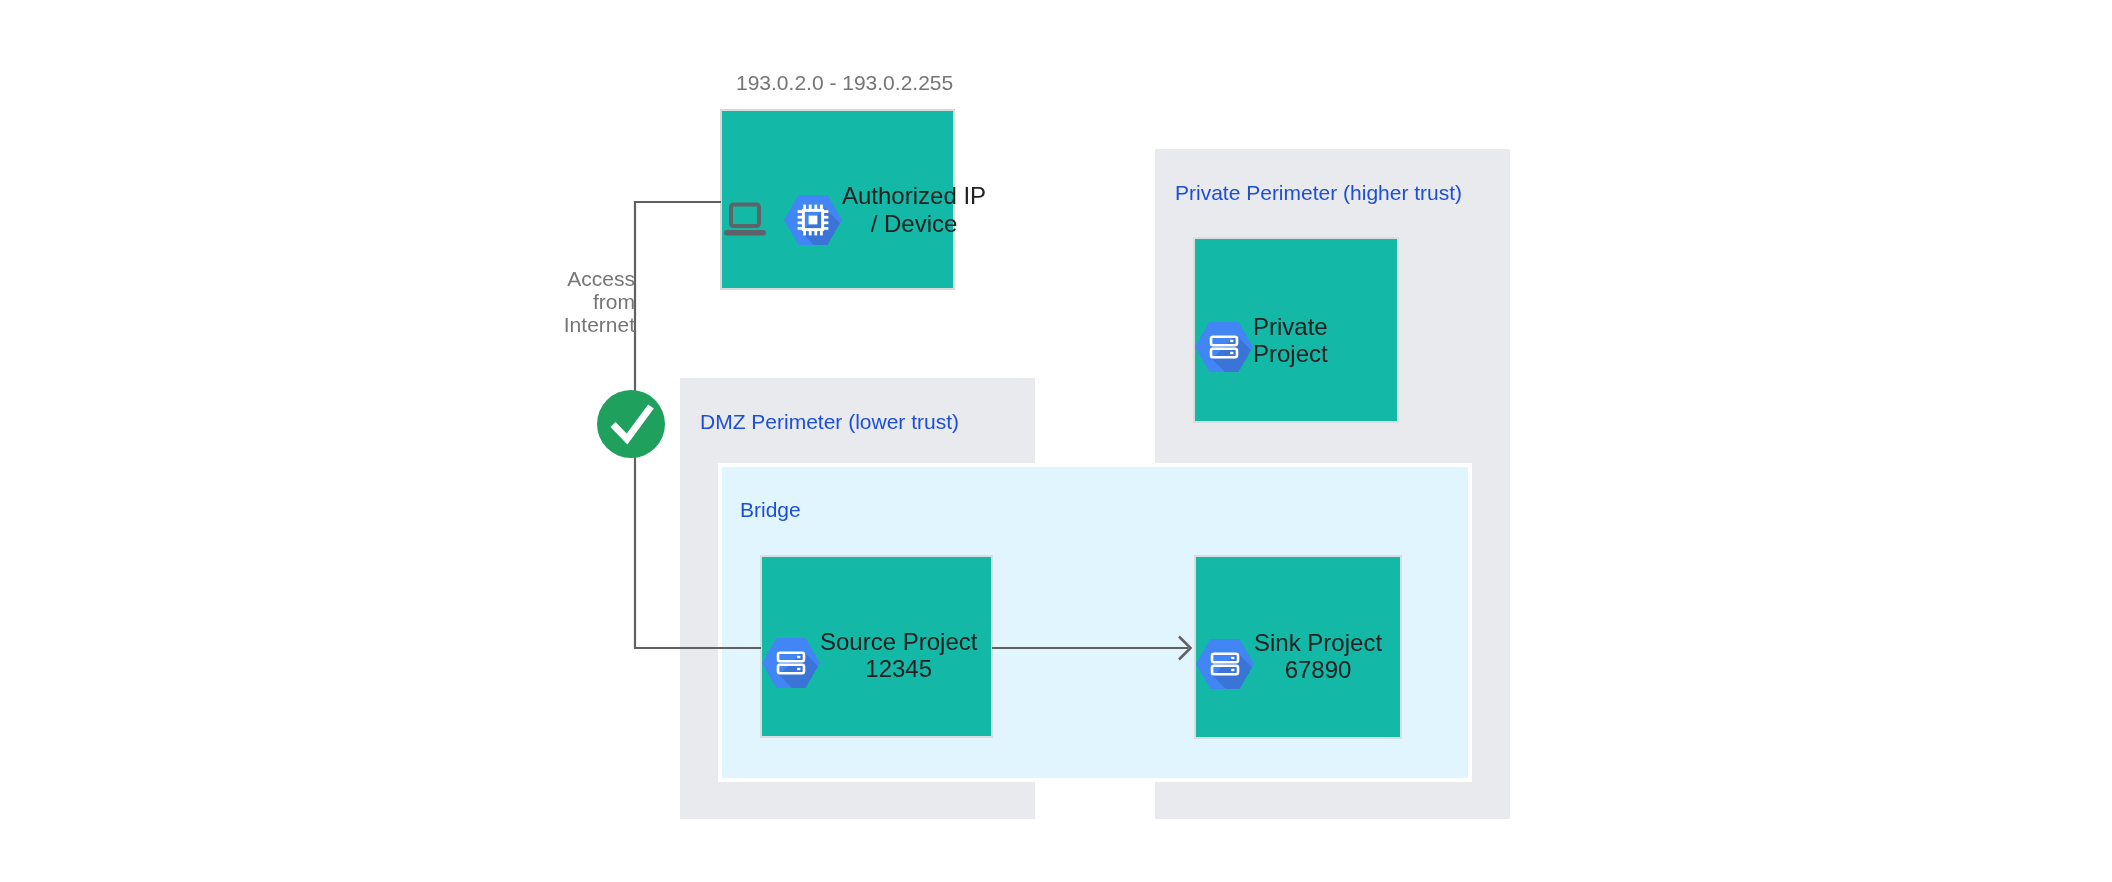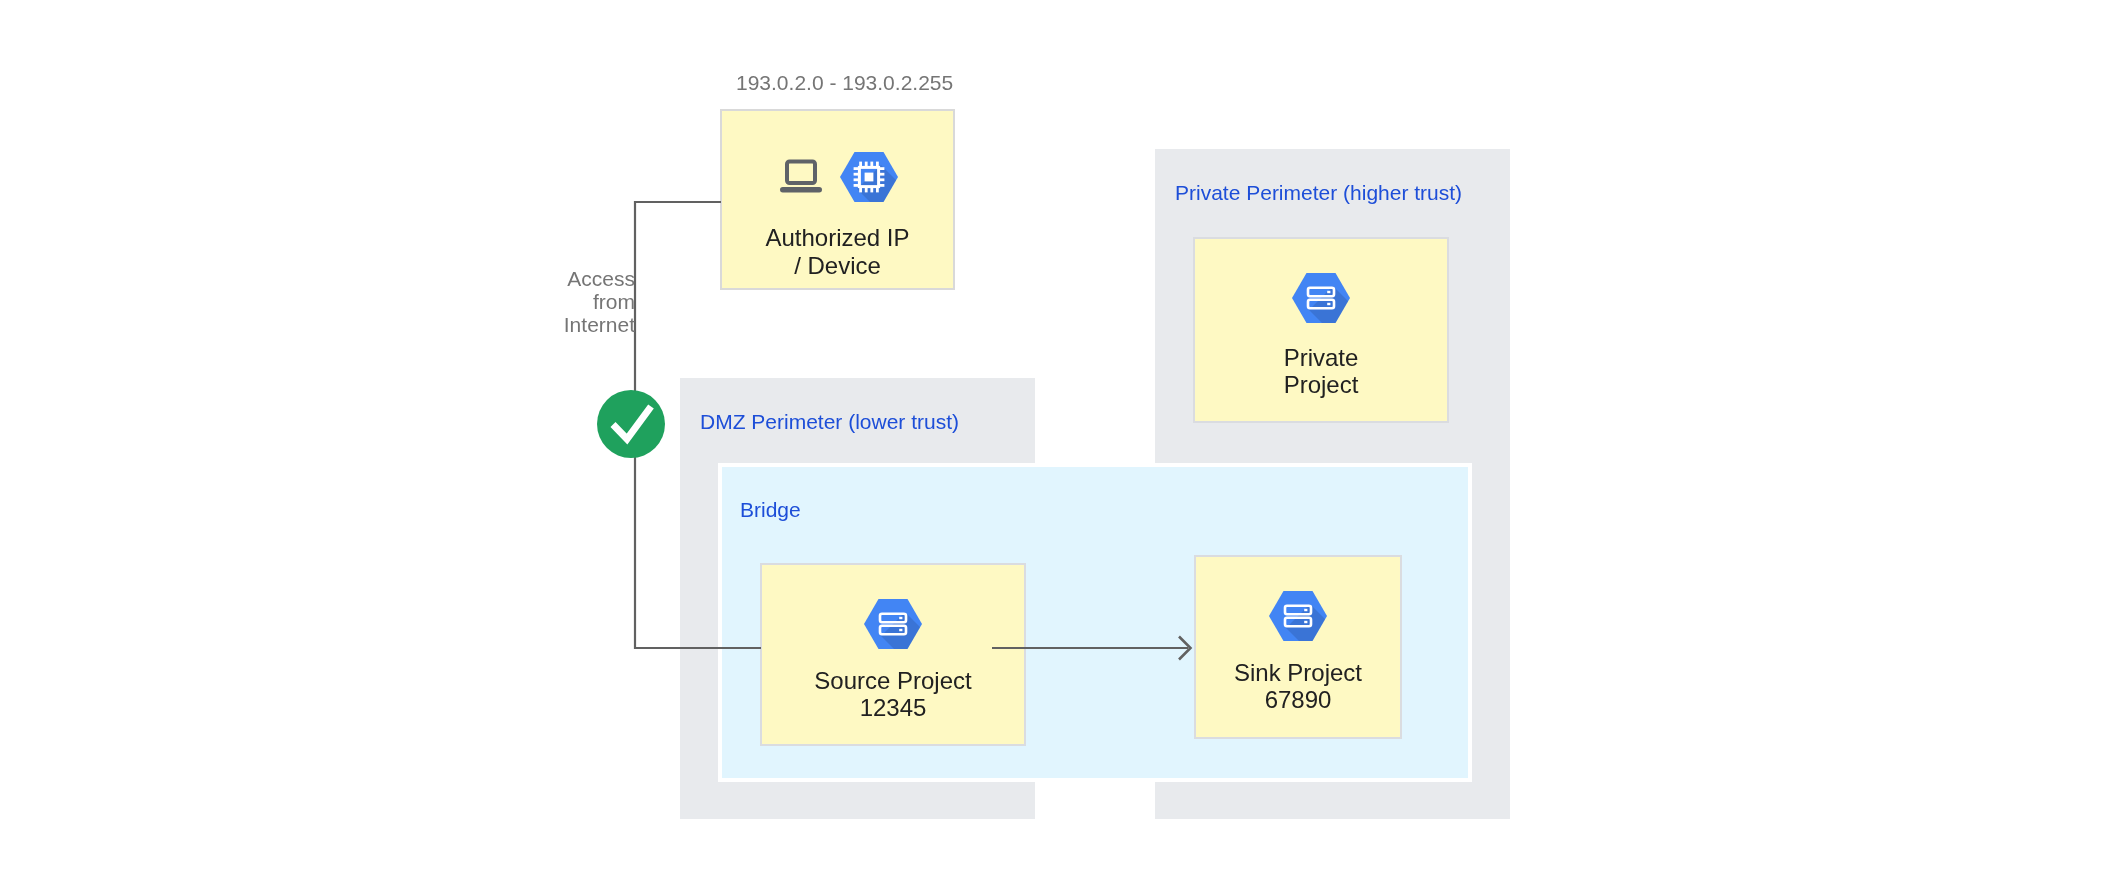--- a/index.html
+++ b/index.html
@@ -21,29 +21,29 @@
 
   
   #bridge {
     position: absolute; left: 718px; top: 463px; width: 754px; height: 319px;
     background: #E1F5FE; border: 4px solid #ffffff; box-sizing: border-box; z-index: 2;
   }
   #bridge .perimeter-label { left: 18px; top: 31px; }
 
   
   .node {
-    position: absolute; background: #fef9c3;
+    position: absolute; background: #14b8a6;
     border: 2px solid #DADCE0; box-sizing: border-box;
-    display: flex; flex-direction: column; align-items: center;
+    display: flex; flex-direction: row; align-items: center;
     z-index: 3;
   }
   #node-authorized { left: 720px;  top: 109px; width: 235px; height: 181px; border-color: #D9D9D9; }
-  #node-source     { left: 760px;  top: 555px; width: 266px; height: 183px; margin-top: 8px; }
+  #node-source     { left: 760px;  top: 555px; width: 233px; height: 183px; }
   #node-sink       { left: 1194px; top: 555px; width: 208px; height: 184px; }
-  #node-private    { left: 1193px; top: 237px; width: 256px; height: 186px; }
+  #node-private    { left: 1193px; top: 237px; width: 206px; height: 186px; }
 
   .icon-row { display: flex; align-items: center; }
   #node-authorized .icon-row { margin-top: 40px; gap: 16px; }
   #node-source .icon-row, #node-sink .icon-row, #node-private .icon-row { margin-top: 33px; }
 
   .node-title {
     font-size: 24px; line-height: 28px; color: #212121;
     text-align: center; white-space: nowrap;
   }
   #node-authorized .node-title { margin-top: 21px; }

